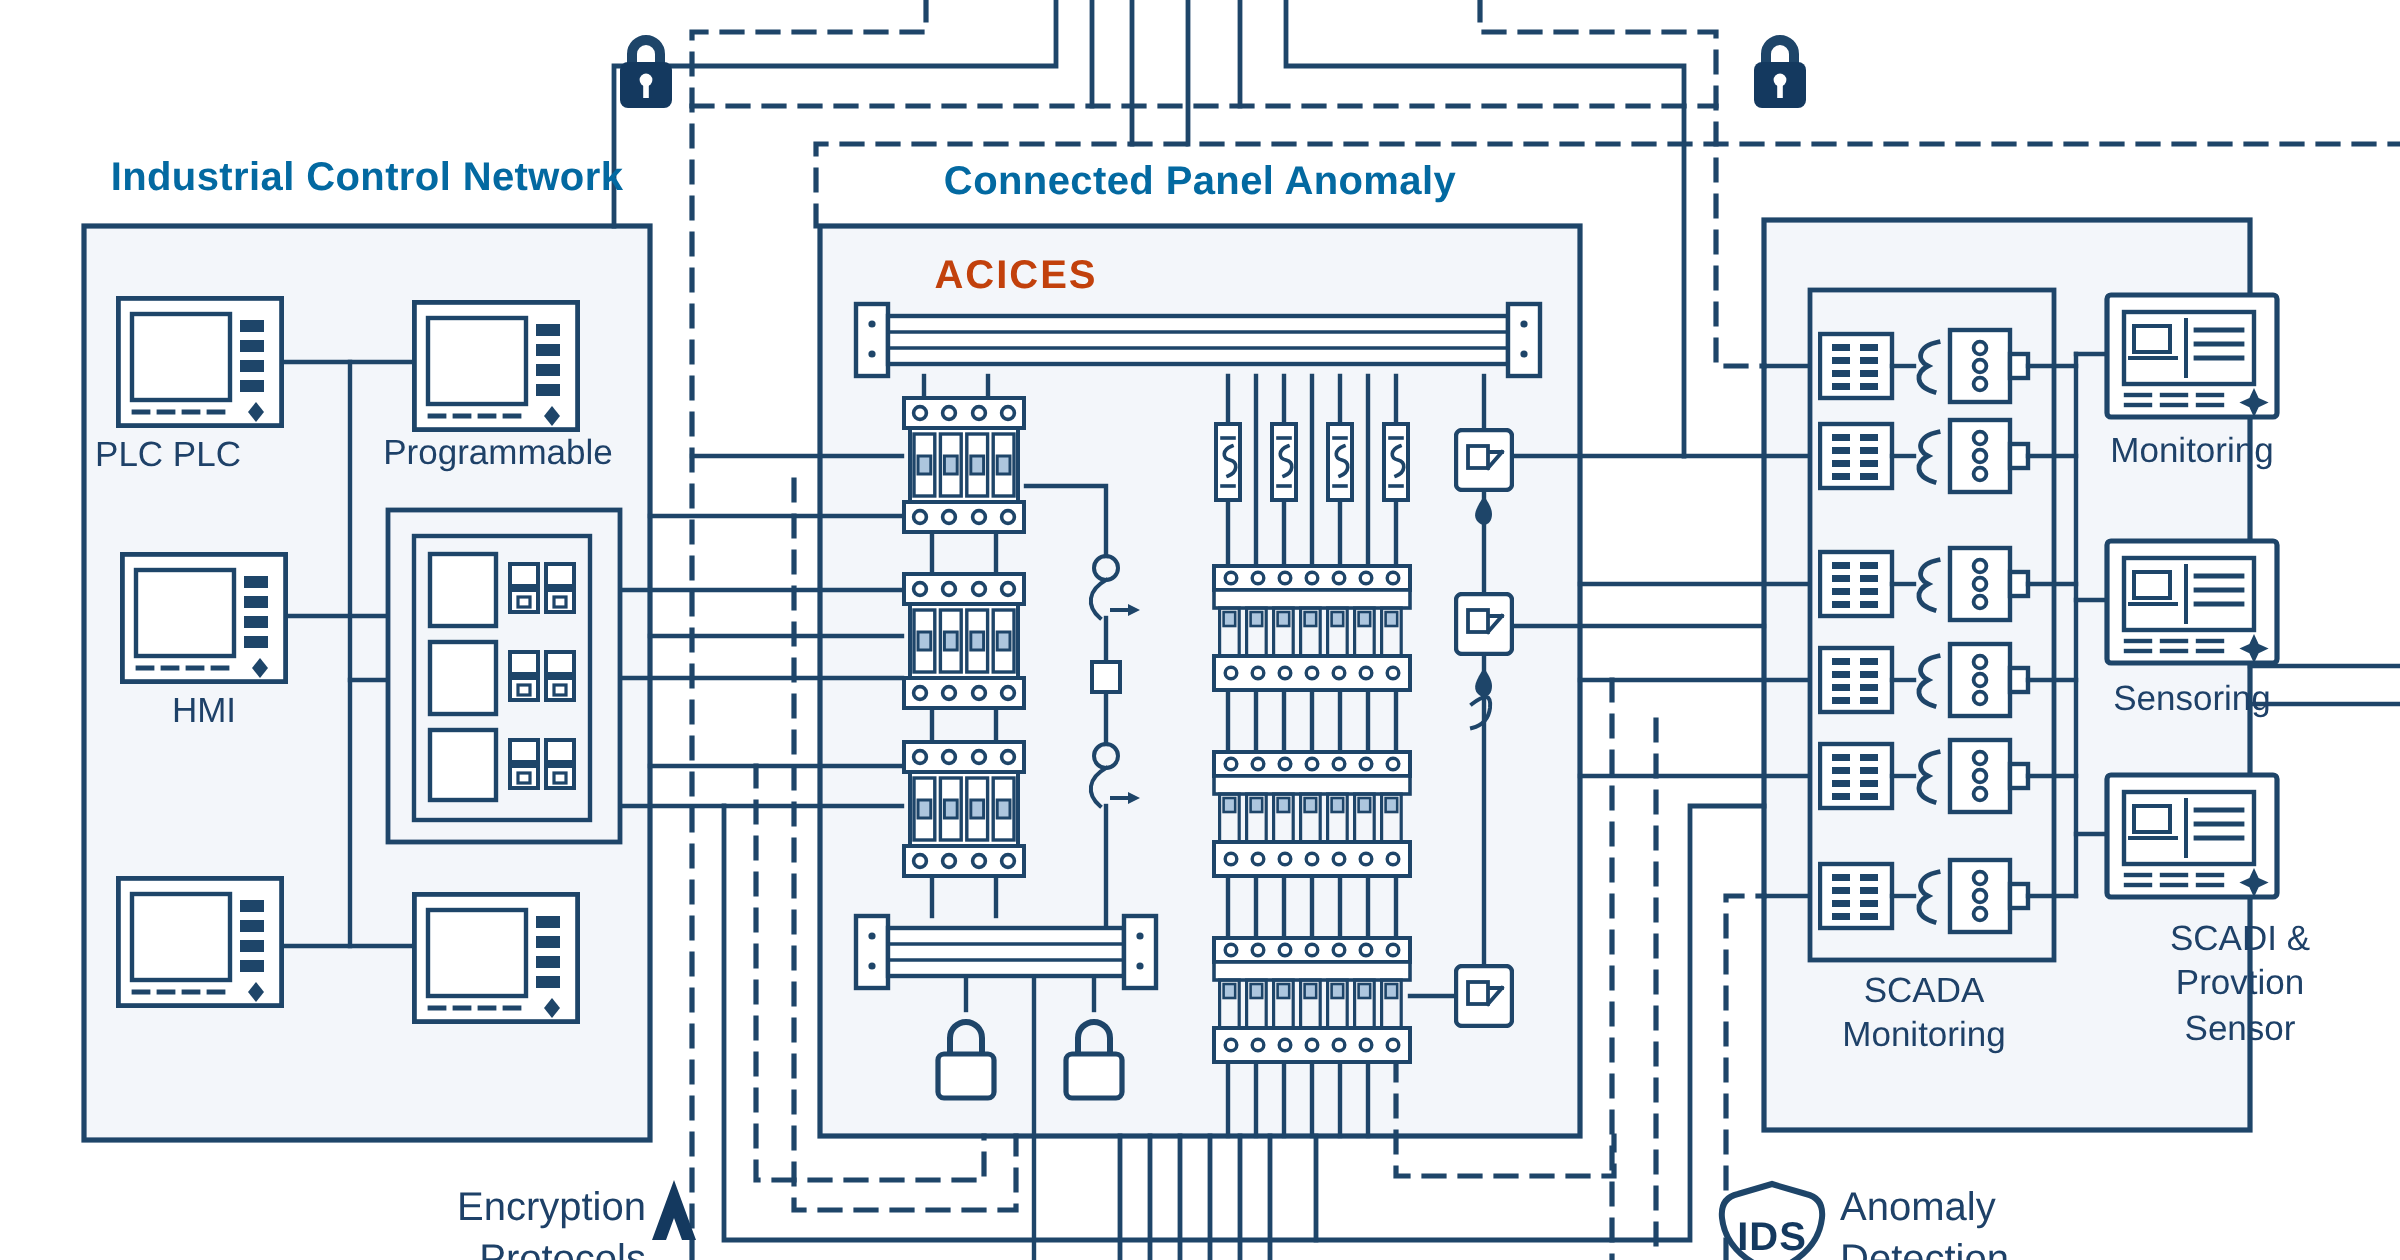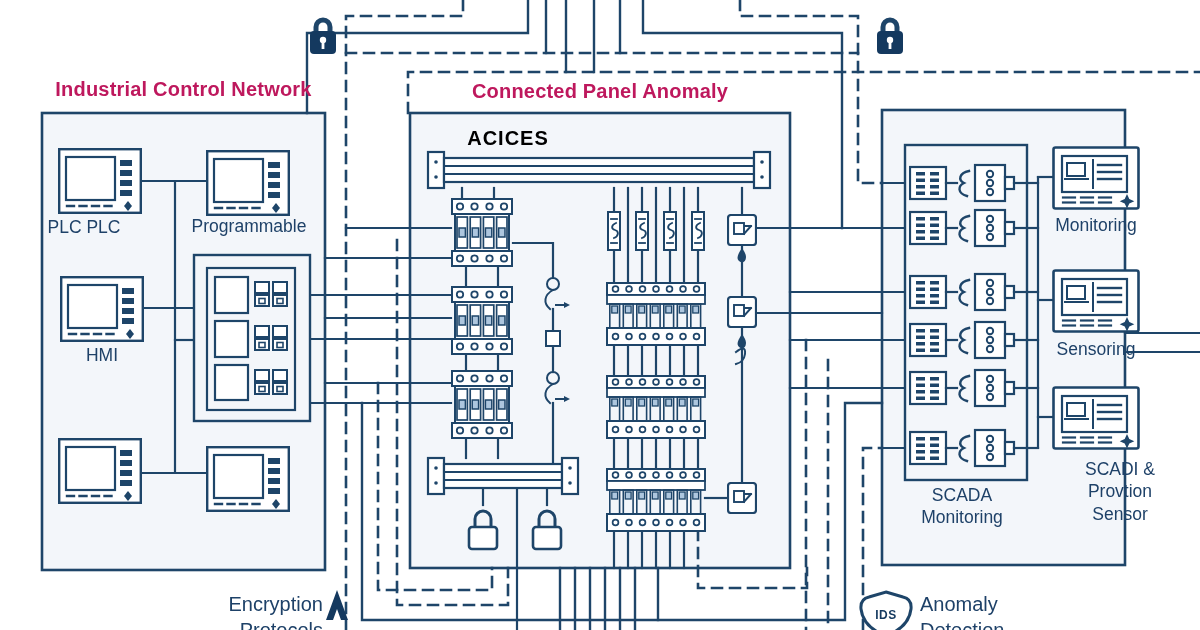--- a/index.html
+++ b/index.html
@@ -1,25 +1,25 @@
 <!DOCTYPE html>
 <html><head>
 <meta charset="utf-8">
 <style>
   html,body{margin:0;padding:0;}
   #stage{position:relative;width:1200px;height:630px;background:#ffffff;overflow:hidden;
          font-family:"Liberation Sans",sans-serif;}
   #diagram{position:absolute;left:0;top:0;z-index:1;}
   .txt{position:absolute;z-index:2;}
-  .title{font-weight:bold;font-size:20px;color:#be185d;text-align:center;letter-spacing:.2px;}
+  .title{font-weight:bold;font-size:20px;color:#0369a1;text-align:center;letter-spacing:.2px;}
   .lbl{font-size:17px;color:#1e4168;text-align:center;line-height:1.28;}
   .lbl-lg{font-size:17.5px;}
-  .acices{font-size:20px;font-weight:600;color:#000000;letter-spacing:1px;text-align:center;}
+  .acices{font-size:20px;font-weight:600;color:#c2410c;letter-spacing:1px;text-align:center;}
   .foot{font-size:20px;color:#1e4168;line-height:1.3;}
-  .ids{font-size:12px;font-weight:bold;color:#14395f;text-align:center;letter-spacing:.5px;}
+  .ids{font-size:20px;font-weight:bold;color:#14395f;text-align:center;letter-spacing:.5px;}
 </style>
 </head>
 <body>
 
 <div id="stage">
 
 <svg id="diagram" width="1200" height="630" viewBox="0 0 1200 630">
 <defs>
   <symbol id="dev" viewBox="0 0 84 66">
     <rect x="1.2" y="1.2" width="81.6" height="63.6" fill="#fff" stroke-width="2.4"></rect>

